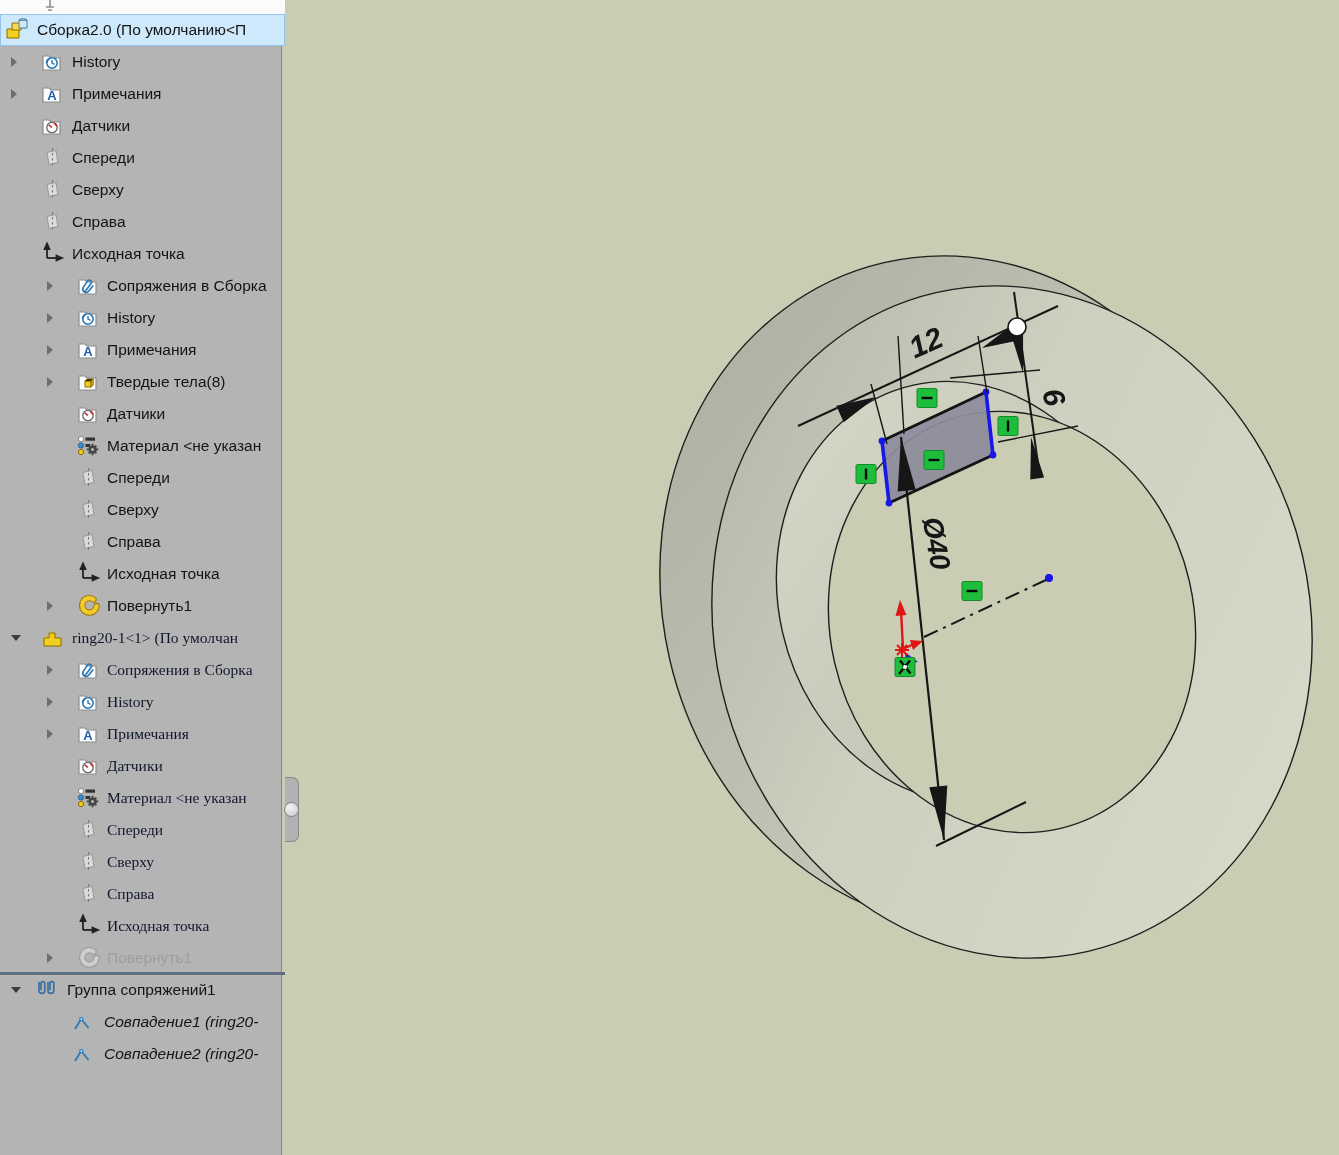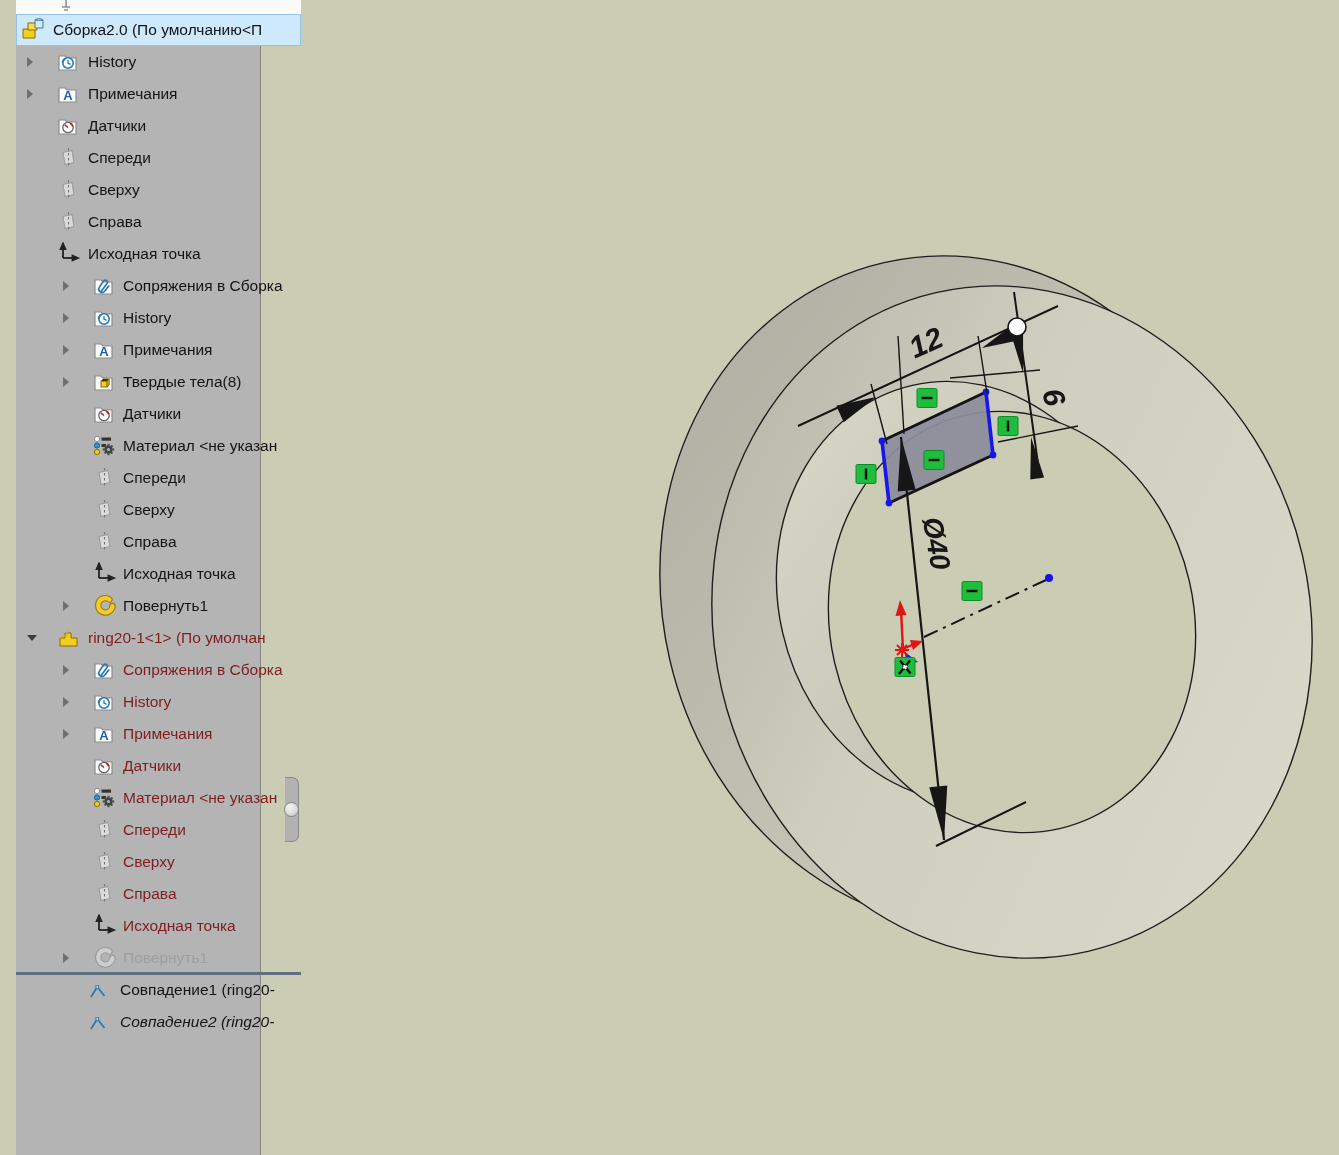--- a/index.html
+++ b/index.html
@@ -1,33 +1,33 @@
 <!DOCTYPE html>
 <html><head>
 <meta charset="utf-8">
 <style>
   html,body{margin:0;padding:0;width:1339px;height:1155px;overflow:hidden;
     font-family:"Liberation Sans","DejaVu Sans",sans-serif;background:#cbccb4;}
   #viewport-svg{position:absolute;left:0;top:0;}
   
-  #panel{position:absolute;left:16px;top:0;width:245px;height:1155px;background:#b4b4b4;
+  #panel{position:absolute;left:0;top:0;width:282px;height:1155px;background:#b4b4b4;
     border-right:1px solid #868686;box-sizing:border-box;z-index:5;}
   #filter-strip{position:absolute;left:0;top:0;width:285px;height:14px;background:#fbfbfb;
     border-bottom:1px solid #d9d9d9;}
   #filter-strip svg{position:absolute;left:42px;top:0;}
   #tree{position:absolute;left:0;top:14px;width:285px;}
   .row{position:relative;height:32px;width:285px;}
   .row.selected{background:#cde9fb;box-shadow:inset 0 0 0 1px #93c3e9;}
   .arw{position:absolute;top:50%;transform:translateY(-50%);width:0;height:0;cursor:pointer;}
   .arw.c{border-top:5px solid transparent;border-bottom:5px solid transparent;border-left:6px solid #6e6e6e;}
   .arw.e{border-left:5px solid transparent;border-right:5px solid transparent;border-top:6px solid #3d3d3d;}
   .ticon{position:absolute;top:50%;transform:translateY(-50%);width:24px;height:24px;}
   .lbl{position:absolute;top:50%;transform:translateY(-50%);font-size:15.5px;color:#141414;
     white-space:nowrap;overflow:hidden;max-width:230px;}
-  .lbl.blue{color:#7f1d1d;}
+  .lbl.blue{color:#0f172a;font-family:Liberation Serif, serif;}
   .lbl.gray{color:#9e9e9e;}
   .divider{height:3px;margin-top:-2px;margin-bottom:-1px;background:#5e6f80;position:relative;z-index:2;}
   
   #splitter{position:absolute;left:285px;top:777px;width:13px;height:63px;background:#b2b2b2;
     border:1px solid #8a8a8a;border-left:none;border-radius:0 7px 7px 0;z-index:6;}
   #splitter .knob{position:absolute;left:-1px;top:24px;width:13px;height:13px;border-radius:50%;
     border:1px solid #828282;background:radial-gradient(circle at 35% 30%,#f4f4f4,#c9c9c9);}
   text{font-family:"Liberation Sans","DejaVu Sans",sans-serif;}
   .dimtext{font-weight:bold;font-style:italic;fill:#161616;}
 </style>
@@ -461,28 +461,38 @@
         <span class="ticon" style="left: 77px;"><svg width="24" height="24" viewBox="0 0 24 24">
             <g fill="none">
               <path d="M16.5,5.5 a7.2,7.2 0 1 0 3,6.5" stroke="#9b9b9b" stroke-width="6.4" stroke-linecap="round"></path>
               <path d="M16.5,5.5 a7.2,7.2 0 1 0 3,6.5" stroke="#cecece" stroke-width="4.2" stroke-linecap="round"></path>
             </g>
           </svg></span>
         <span class="lbl gray" style="left: 107px;">Повернуть1</span>
       </div>
       <div class="divider"></div>
       <div class="row">
+        <span class="arw e" style="left: 11px;"></span>
+        <span class="ticon" style="left: 35px;"><svg width="24" height="24" viewBox="0 0 24 24">
+            <g stroke="#3d6f9e" stroke-width="1.7" fill="none" stroke-linecap="round">
+              <path d="M4,4.5 v8 a2.9,2.9 0 0 0 5.8,0 v-7 a1.9,1.9 0 0 0 -3.8,0 v6"></path>
+              <path d="M13,4.5 v8 a2.9,2.9 0 0 0 5.8,0 v-7 a1.9,1.9 0 0 0 -3.8,0 v6"></path>
+            </g>
+          </svg></span>
+        <span class="lbl" style="left: 67px;">Группа сопряжений1</span>
+      </div>
+      <div class="row">
         <span class="ticon" style="left: 71px;"><svg width="24" height="24" viewBox="0 0 24 24">
             <g stroke="#2a7ab8" stroke-width="1.8" fill="none">
               <path d="M4,19 L10.2,9"></path>
               <path d="M17.5,18 L10.2,9"></path>
               <rect x="9" y="7.8" width="2.6" height="2.6" fill="#fff" stroke-width="1.1"></rect>
             </g>
           </svg></span>
-        <span class="lbl" style="left: 104px;">Совпадение1 (ring20-</span>
+        <span class="lbl" style="left: 104px; font-style: italic;">Совпадение1 (ring20-</span>
       </div>
       <div class="row">
         <span class="ticon" style="left: 71px;"><svg width="24" height="24" viewBox="0 0 24 24">
             <g stroke="#2a7ab8" stroke-width="1.8" fill="none">
               <path d="M4,19 L10.2,9"></path>
               <path d="M17.5,18 L10.2,9"></path>
               <rect x="9" y="7.8" width="2.6" height="2.6" fill="#fff" stroke-width="1.1"></rect>
             </g>
           </svg></span>
         <span class="lbl" style="left: 104px; font-style: italic;">Совпадение2 (ring20-</span>

